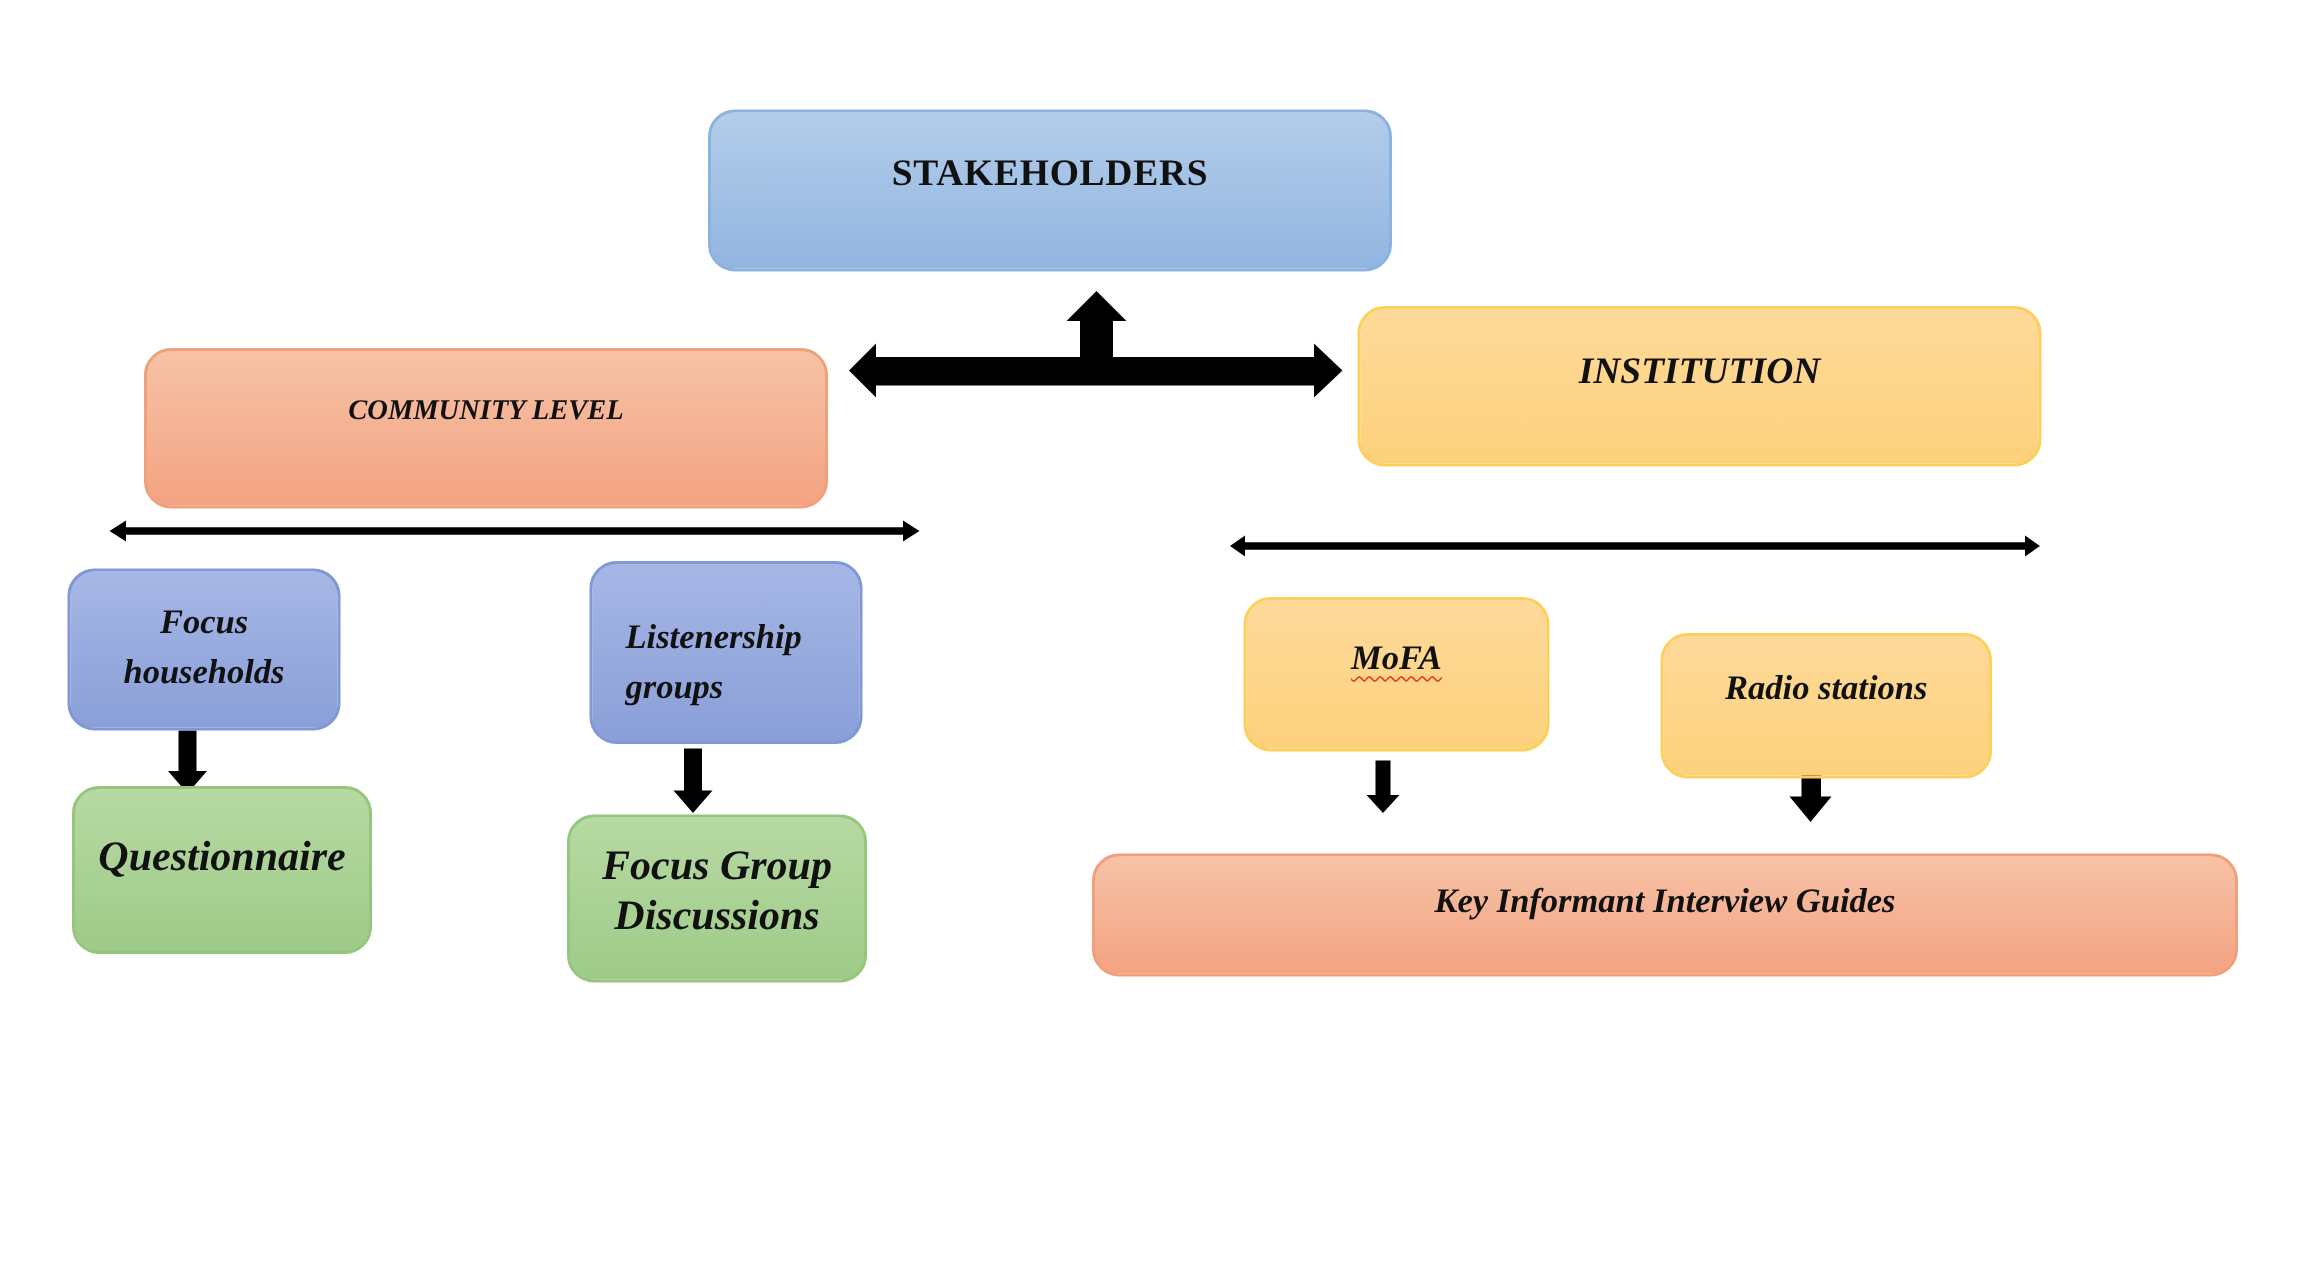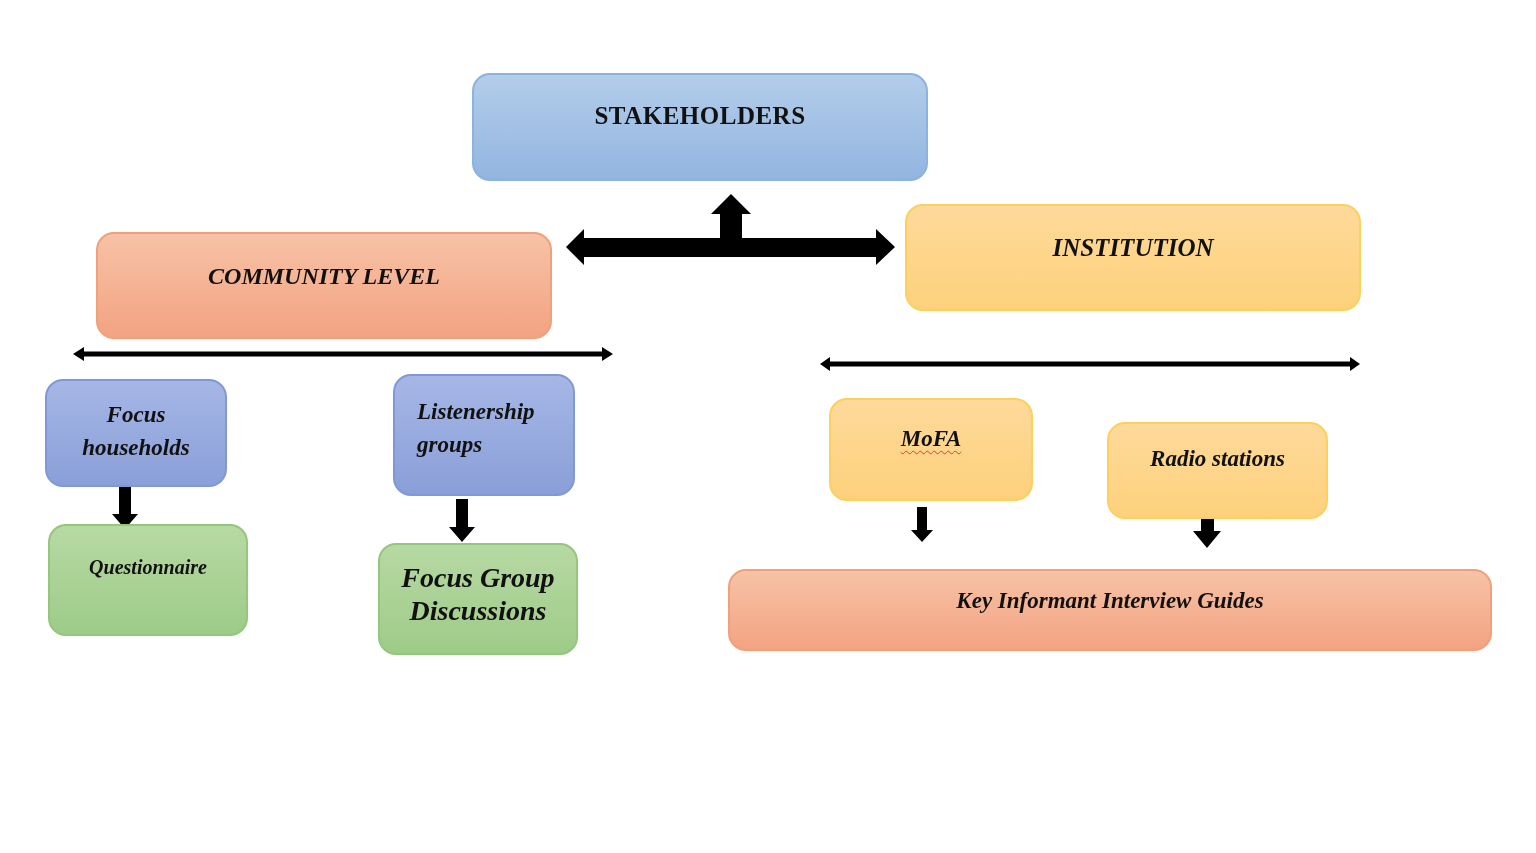--- a/index.html
+++ b/index.html
@@ -73,39 +73,39 @@
   </g>
   <g fill="#000">
     <polygon points="1201,509 1214,509 1214,531 1221,531 1207,548 1193,531 1201,531"></polygon>
   </g>
 </svg>
 
 <div class="box blue-top" style="left:472px; top:73px; width:456px; height:108px; font-size:25px; padding-top:27px; letter-spacing:0.5px;">
   <span>STAKEHOLDERS</span>
 </div>
 
-<div class="box orange italic" style="left:96px; top:232px; width:456px; height:107px; font-size:24px; padding-top:29px;">
+<div class="box orange italic" style="left:96px; top:232px; width:456px; height:107px; font-size:19px; padding-top:29px;">
   <span>COMMUNITY LEVEL</span>
 </div>
 
 <div class="box yellow italic" style="left:870px; top:204px; width:456px; height:107px; font-size:25px; padding-top:28px;margin-left:35px;">
   <span>INSTITUTION</span>
 </div>
 
 <div class="box purple italic" style="left:45px; top:379px; width:182px; height:108px; font-size:23px; padding-top:17px; line-height:33px;">
   <span>Focus</span>
   <span>households</span>
 </div>
 
-<div class="box purple italic" style="left:393px; top:374px; width:182px; height:122px; font-size:23px; padding-top:19px; line-height:33px; align-items:flex-start; padding-left:22px;">
+<div class="box purple italic" style="left:393px; top:374px; width:182px; height:122px; font-size:23px; padding-top:32px; line-height:33px; align-items:flex-start; padding-left:22px;">
   <span>Listenership</span>
   <span>groups</span>
 </div>
 
-<div class="box green italic" style="left:48px; top:524px; width:200px; height:112px; font-size:20px; padding-top:30px;">
+<div class="box green italic" style="left:48px; top:524px; width:200px; height:112px; font-size:28px; padding-top:30px;">
   <span>Questionnaire</span>
 </div>
 
 <div class="box green italic" style="left:378px; top:543px; width:200px; height:112px; font-size:28px; padding-top:16px; line-height:33px;">
   <span>Focus Group</span>
   <span>Discussions</span>
 </div>
 
 <div class="box yellow italic" style="left:829px; top:398px; width:204px; height:103px; font-size:23px; padding-top:26px;">
   <span class="spell">MoFA</span>

